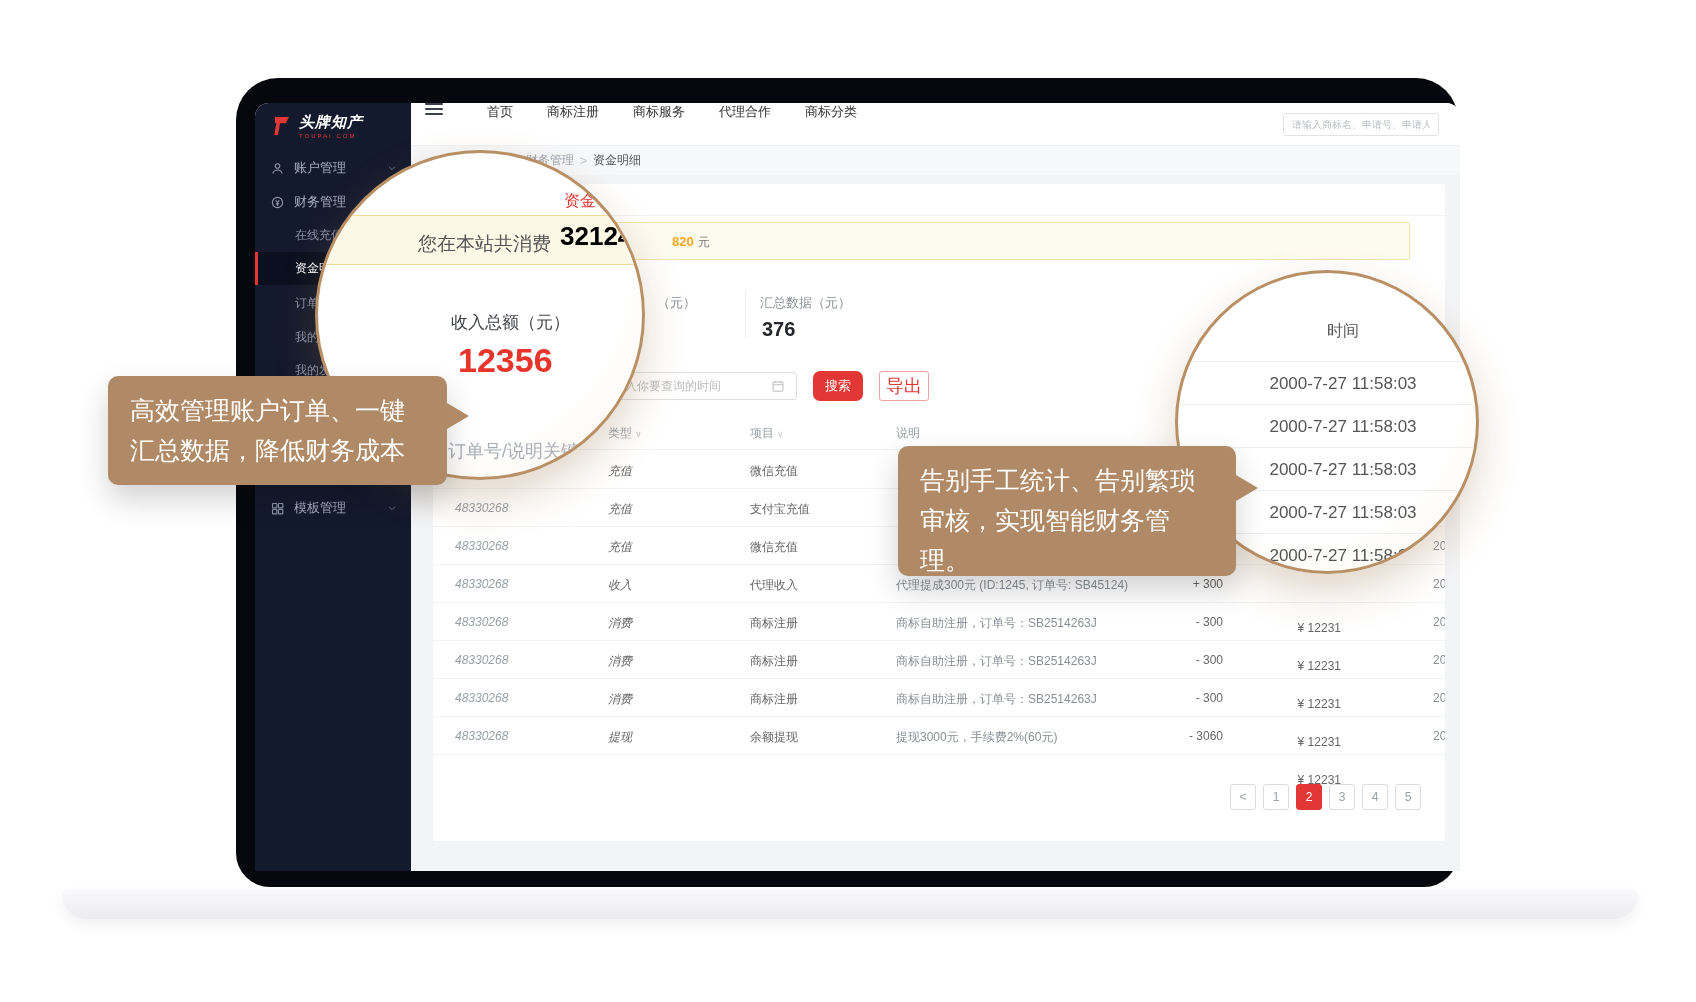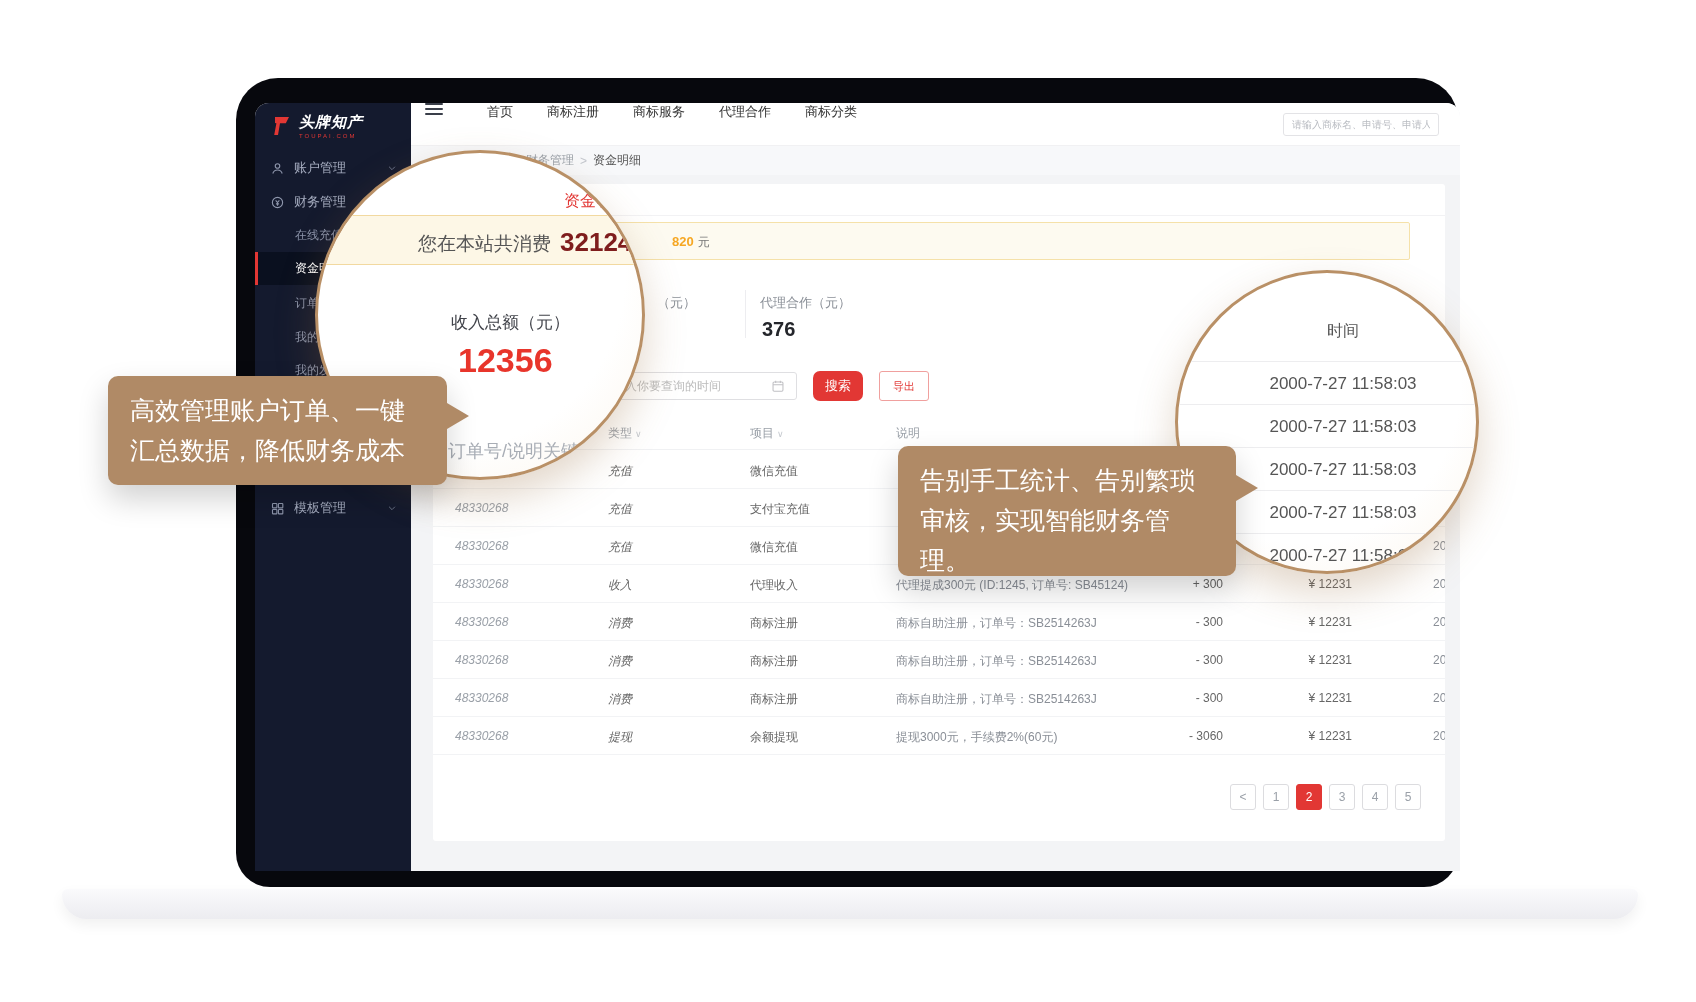--- a/index.html
+++ b/index.html
@@ -70,53 +70,53 @@
 
   .date-input { position:absolute; left:157px; top:188px; width:207px; height:28px;
     border:1px solid #dfdfe2; border-radius:3px; font-size:12px; color:#666; padding:0 26px 0 10px;
     outline:none; background:#fff; }
   .date-input::placeholder { color:#bbb; }
   .cal-icon { position:absolute; left:338px; top:195px; width:14px; height:14px; color:#c0c0c4; cursor:pointer; }
   .cal-icon svg { display:block; width:14px; height:14px; }
   .btn-search { position:absolute; left:380px; top:187px; width:50px; height:30px; background:#e23734;
     color:#fff; font-size:13px; border:none; border-radius:7px; cursor:pointer; }
   .btn-export { position:absolute; left:446px; top:187px; width:50px; height:30px; background:#fff;
-    color:#e23734; font-size:11px; border:1px solid #f0a09e; border-radius:3px; cursor:pointer; }
+    color:#e23734; font-size:18px; border:1px solid #f0a09e; border-radius:3px; cursor:pointer; }
 
   .thead { position:absolute; left:0; top:241px; width:1012px; height:25px; border-bottom:1px solid #f0f1f3; }
   .th { position:absolute; font-size:12px; color:#9aa0a8; cursor:pointer; }
   .th .caret { color:#c5c9cf; font-size:9px; margin-left:3px; }
 
   .trow { position:absolute; left:0; width:1012px; height:38px; border-bottom:1px solid #f2f3f5;
     font-size:12px; color:#666; }
   .trow span { position:absolute; top:12px; white-space:nowrap; }
   .c-order { left:22px; color:#9aa0a8;font-style:italic; }
   .c-type { left:175px;font-style:italic; }
   .c-project { left:317px; }
   .c-desc { left:463px; color:#8a8f97; }
   .c-amount { right:222px; text-align:right; }
-  .c-balance { right:93px; }
+  .c-balance { right:104px;margin-top:44px; }
   .c-time { left:1000px; color:#8a8f97; }
 
   .pagination { position:absolute; right:24px; top:600px; display:flex; gap:7px; }
   .page-box { width:26px; height:26px; border:1px solid #dcdcdf; border-radius:3px; background:#fff;
     color:#9aa0a8; font-size:12px; display:flex; align-items:center; justify-content:center; cursor:pointer; }
   .page-box.active { background:#e23734; border-color:#e23734; color:#fff; }
 
   
   .magnifier { position:absolute; border:3px solid #b99066; border-radius:50%; overflow:hidden;
     background:radial-gradient(circle at 42% 38%, #ffffff 62%, #fbf4ea 100%);
     box-shadow:0 18px 40px rgba(150,108,62,.28); z-index:5; }
   .mag-left { left:315px; top:150px; width:330px; height:330px; }
   .mag-right { left:1175px; top:270px; width:304px; height:304px; }
   .ml-tab { position:absolute; left:246px; top:38px; font-size:16px; color:#e23734; }
   .ml-banner { position:absolute; left:0; top:62px; width:330px; height:50px; background:#fdf7e6;
     border-top:1px solid #f2d9a0; border-bottom:1px solid #f2d9a0; }
   .ml-banner-prefix { position:absolute; left:100px; top:15px; font-size:19px; color:#555; }
-  .ml-banner-value { position:absolute; left:242px; top:11px; font-size:26px; font-weight:bold; color:#7f1d1d; }
+  .ml-banner-value { position:absolute; left:242px; top:5px; font-size:26px; font-weight:bold; color:#000000; }
   .ml-income-label { position:absolute; left:133px; top:158px; font-size:17px; color:#41434a; }
   .ml-income-value { position:absolute; left:140px; top:188px; font-size:34px; font-weight:bold; color:#e8352b; }
   .ml-keyword { position:absolute; left:130px; top:286px; font-size:18px; color:#a8adb5; white-space:nowrap; }
   .mr-header { position:absolute; left:0; top:48px; width:304px; text-align:center; font-size:16px; color:#555; padding-left:26px; }
   .mr-list { position:absolute; left:0; top:88px; width:304px; }
   .mr-row { height:43px; line-height:43px; text-align:center; padding-left:26px; font-size:17px; color:#555;
     border-top:1px solid #ededef; white-space:nowrap; }
 
   
   .callout { position:absolute; background:#b08a66; border-radius:10px; color:#fff; z-index:6;
@@ -237,21 +237,21 @@
             </div>
 
             <div class="banner">
               <span class="banner-tail">
                 <span>820</span><span class="banner-unit">元</span>
               </span>
             </div>
 
             <span class="stat-label" style="left:224px;top:110px">（元）</span>
             <span class="stat-divider"></span>
-            <span class="stat-label" style="left:327px;top:110px">代理合作（元）</span>
+            <span class="stat-label" style="left:327px;top:110px">汇总数据（元）</span>
             <span class="stat-value" style="left:329px;top:134px">376</span>
 
             <input class="date-input" type="text" placeholder="请输入你要查询的时间" style="">
             <span class="cal-icon">
               <svg viewBox="0 0 24 24" fill="none" stroke="currentColor" stroke-width="1.8">
                   <rect x="3.5" y="5" width="17" height="16" rx="2"></rect>
                   <path d="M3.5 10h17M8 3v4M16 3v4"></path>
                 </svg>
             </span>
             <button class="btn-search">搜索</button>

